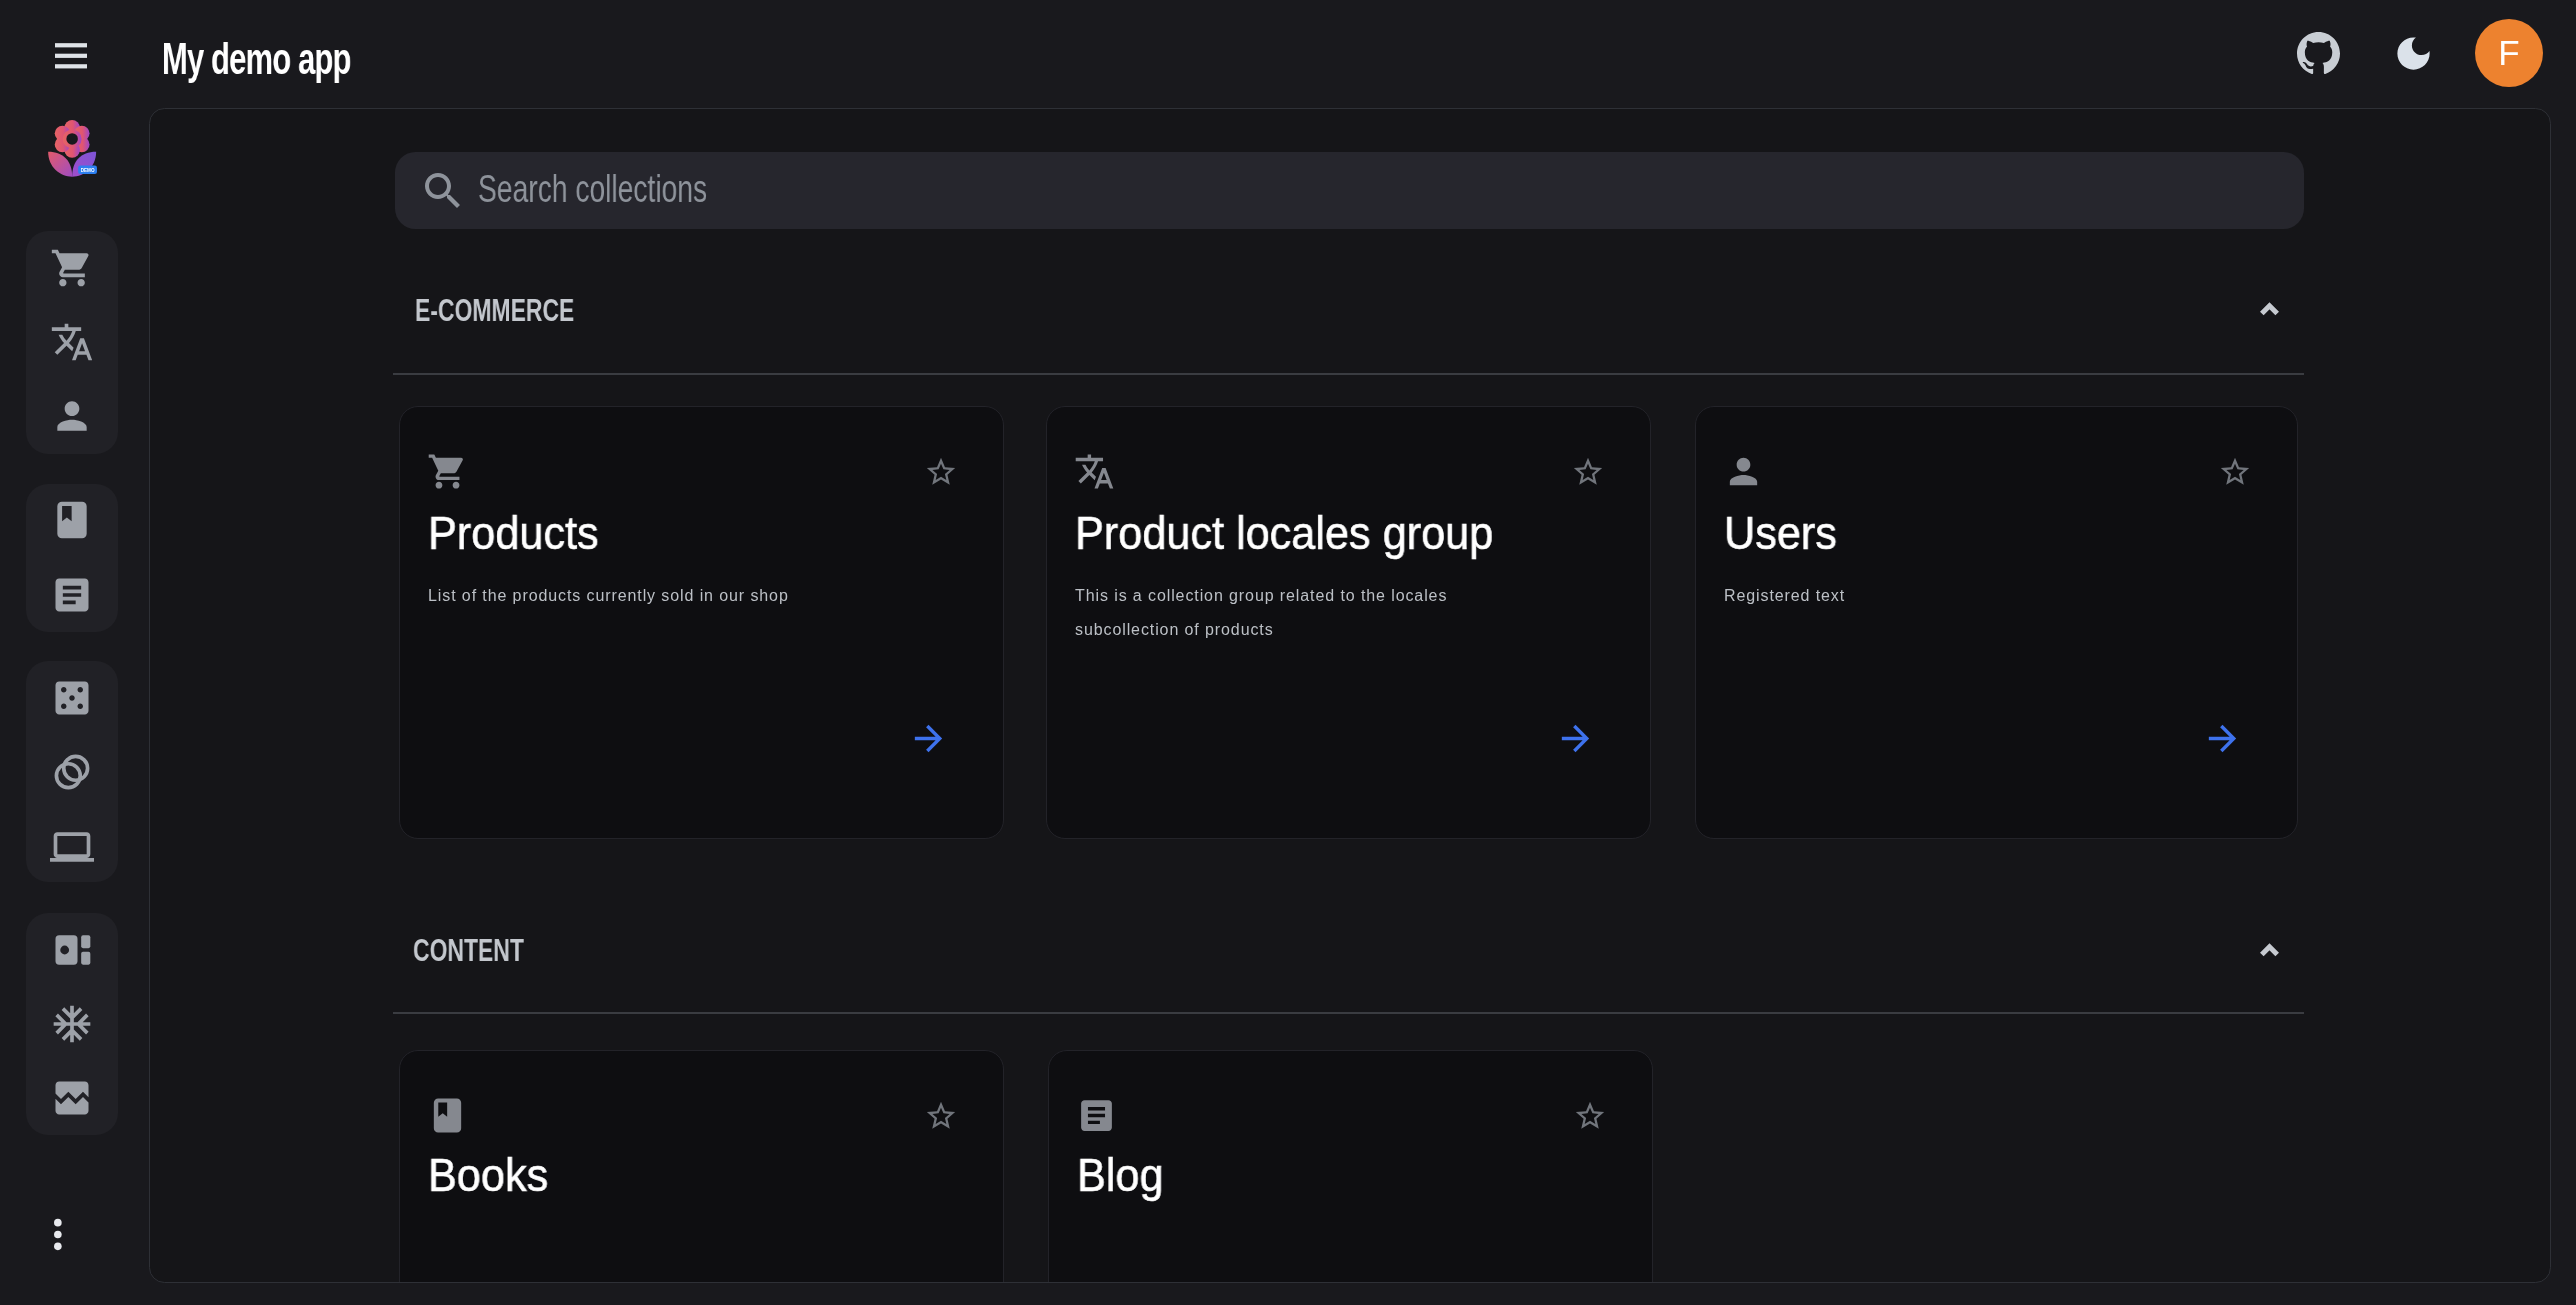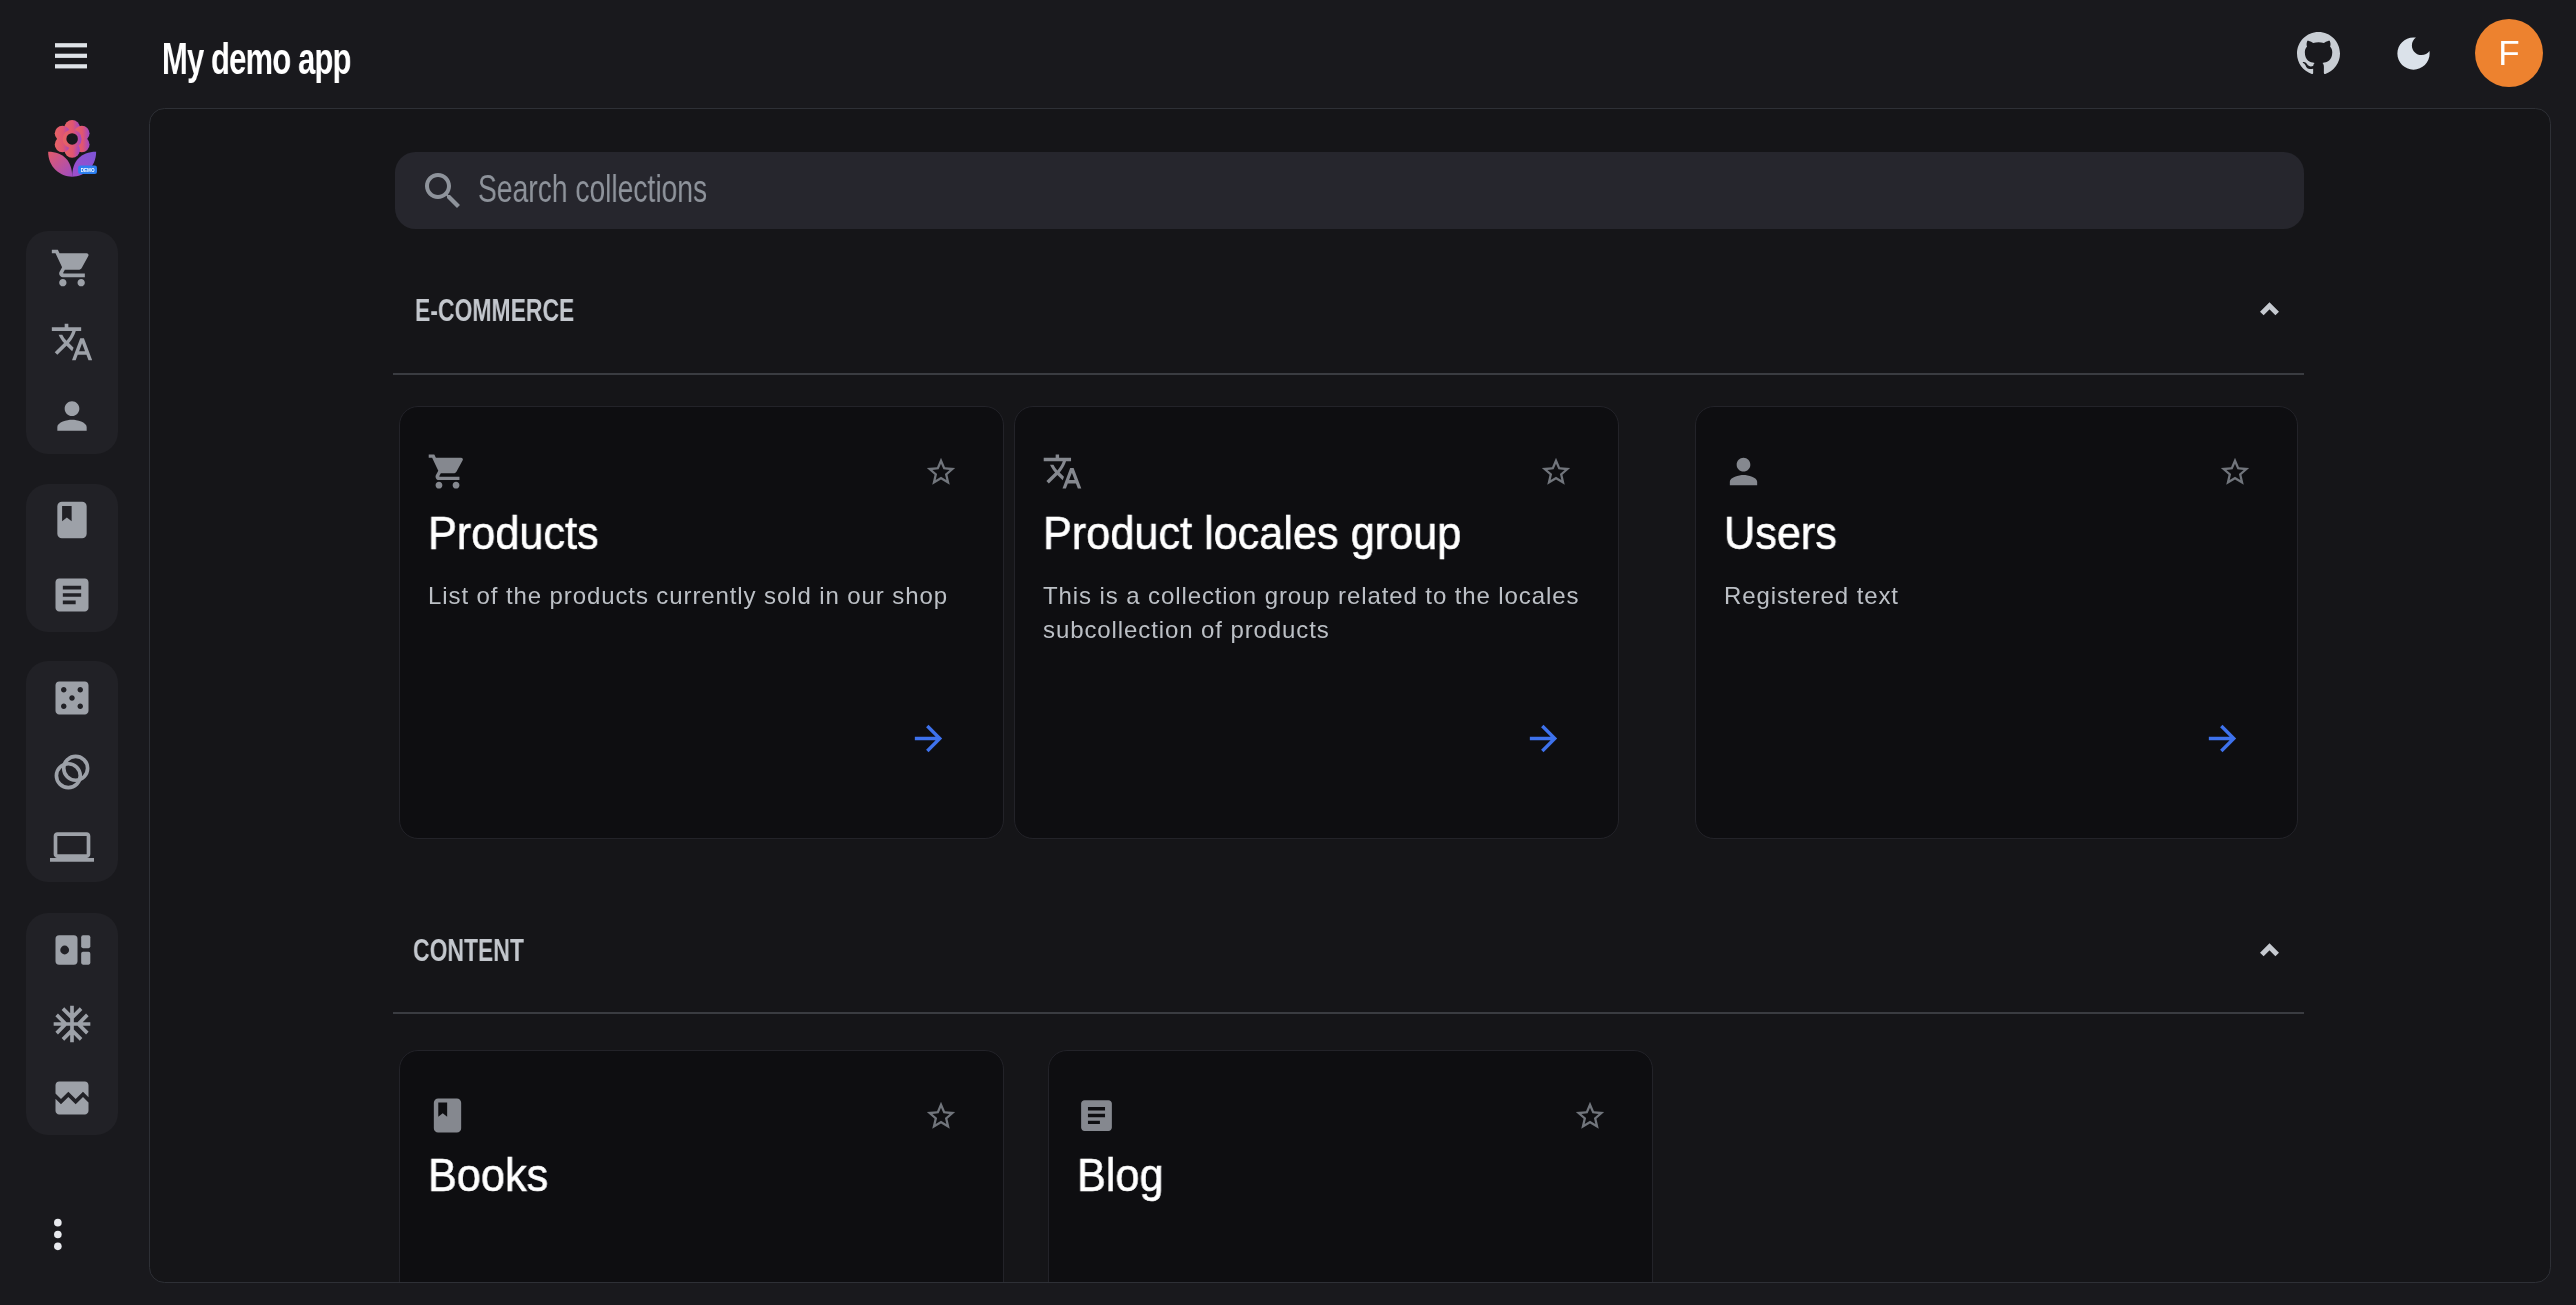--- a/index.html
+++ b/index.html
@@ -29,21 +29,21 @@
     transform:scaleX(0.724); transform-origin:0 0; white-space:nowrap; }
   .sect { font-size:31px; font-weight:700; color:#c3c7cd;
     transform:scaleX(0.74); transform-origin:0 0; white-space:nowrap; }
   .divider { height:1.7px; background:#3a3c41; width:1911px; left:243px; }
   .card { left:249px; width:605px; height:433px; background:#0e0e11;
     border:1.7px solid #232329; border-radius:19px; position:absolute; }
   .card .icon { position:absolute; left:27px; top:44px; width:41px; height:41px; }
   .card .star { position:absolute; left:524px; top:48px; width:34px; height:34px; }
   .card .title { position:absolute; left:28px; top:98px; font-size:47px; font-weight:400; color:#ffffff;
     transform:scaleX(0.92); transform-origin:0 0; white-space:nowrap; -webkit-text-stroke:0.6px #ffffff; }
-  .card .desc { position:absolute; left:28px; top:172px; width:563px; font-size:24px;
+  .card .desc { position:absolute; left:28px; top:172px; width:563px; font-size:16px;
     line-height:34px; color:#bcc0c6; letter-spacing:0.9px; }
   .card .arrow { position:absolute; left:508px; top:311px; width:41px; height:41px; }
   .chev { position:absolute; left:2099px; width:41px; height:41px; }
 </style>
 </head>
 <body>
 
 <svg class="abs" style="left:55px;top:43px" width="32" height="25.6" viewBox="0 0 38 30">
   <rect x="0" y="0" width="38" height="5" fill="#dfe3e8"></rect>
   <rect x="0" y="12.5" width="38" height="5" fill="#dfe3e8"></rect>
@@ -167,21 +167,21 @@
     <svg class="star" viewBox="0 0 24 24">
         <path fill="#71757c" d="M22 9.24l-7.19-.62L12 2 9.19 8.63 2 9.24l5.46 4.73L5.82 21 12 17.27 18.18 21l-1.63-7.03L22 9.24zM12 15.4l-3.76 2.27 1-4.28-3.32-2.88 4.38-.38L12 6.1l1.71 4.04 4.38.38-3.32 2.88 1 4.28L12 15.4z"></path>
       </svg>
     <div class="title">Products</div>
     <div class="desc">List of the products currently sold in our shop</div>
     <svg class="arrow" viewBox="0 0 24 24">
         <path fill="#3e72ed" d="M12 4l-1.41 1.41L16.17 11H4v2h12.17l-5.58 5.59L12 20l8-8z"></path>
       </svg>
   </div>
 
-  <div class="card" style="left:864px;top:297px">
+  <div class="card" style="left:896px;top:297px">
     <svg class="icon" viewBox="0 0 24 24">
         <path fill="#85888f" d="M12.87 15.07l-2.54-2.51.03-.03c1.74-1.94 2.98-4.17 3.71-6.53H17V4h-7V2H8v2H1v1.99h11.17C11.5 7.92 10.44 9.75 9 11.35 8.07 10.32 7.3 9.19 6.69 8h-2c.73 1.63 1.73 3.17 2.98 4.56l-5.09 5.02L4 19l5-5 3.11 3.11.76-2.04zM18.5 10h-2L12 22h2l1.12-3h4.75L21 22h2l-4.5-12zm-2.62 7l1.62-4.33L19.12 17h-3.24z"></path>
       </svg>
     <svg class="star" viewBox="0 0 24 24">
         <path fill="#71757c" d="M22 9.24l-7.19-.62L12 2 9.19 8.63 2 9.24l5.46 4.73L5.82 21 12 17.27 18.18 21l-1.63-7.03L22 9.24zM12 15.4l-3.76 2.27 1-4.28-3.32-2.88 4.38-.38L12 6.1l1.71 4.04 4.38.38-3.32 2.88 1 4.28L12 15.4z"></path>
       </svg>
     <div class="title">Product locales group</div>
     <div class="desc">This is a collection group related to the locales<br>subcollection of products</div>
     <svg class="arrow" viewBox="0 0 24 24">
         <path fill="#3e72ed" d="M12 4l-1.41 1.41L16.17 11H4v2h12.17l-5.58 5.59L12 20l8-8z"></path>

